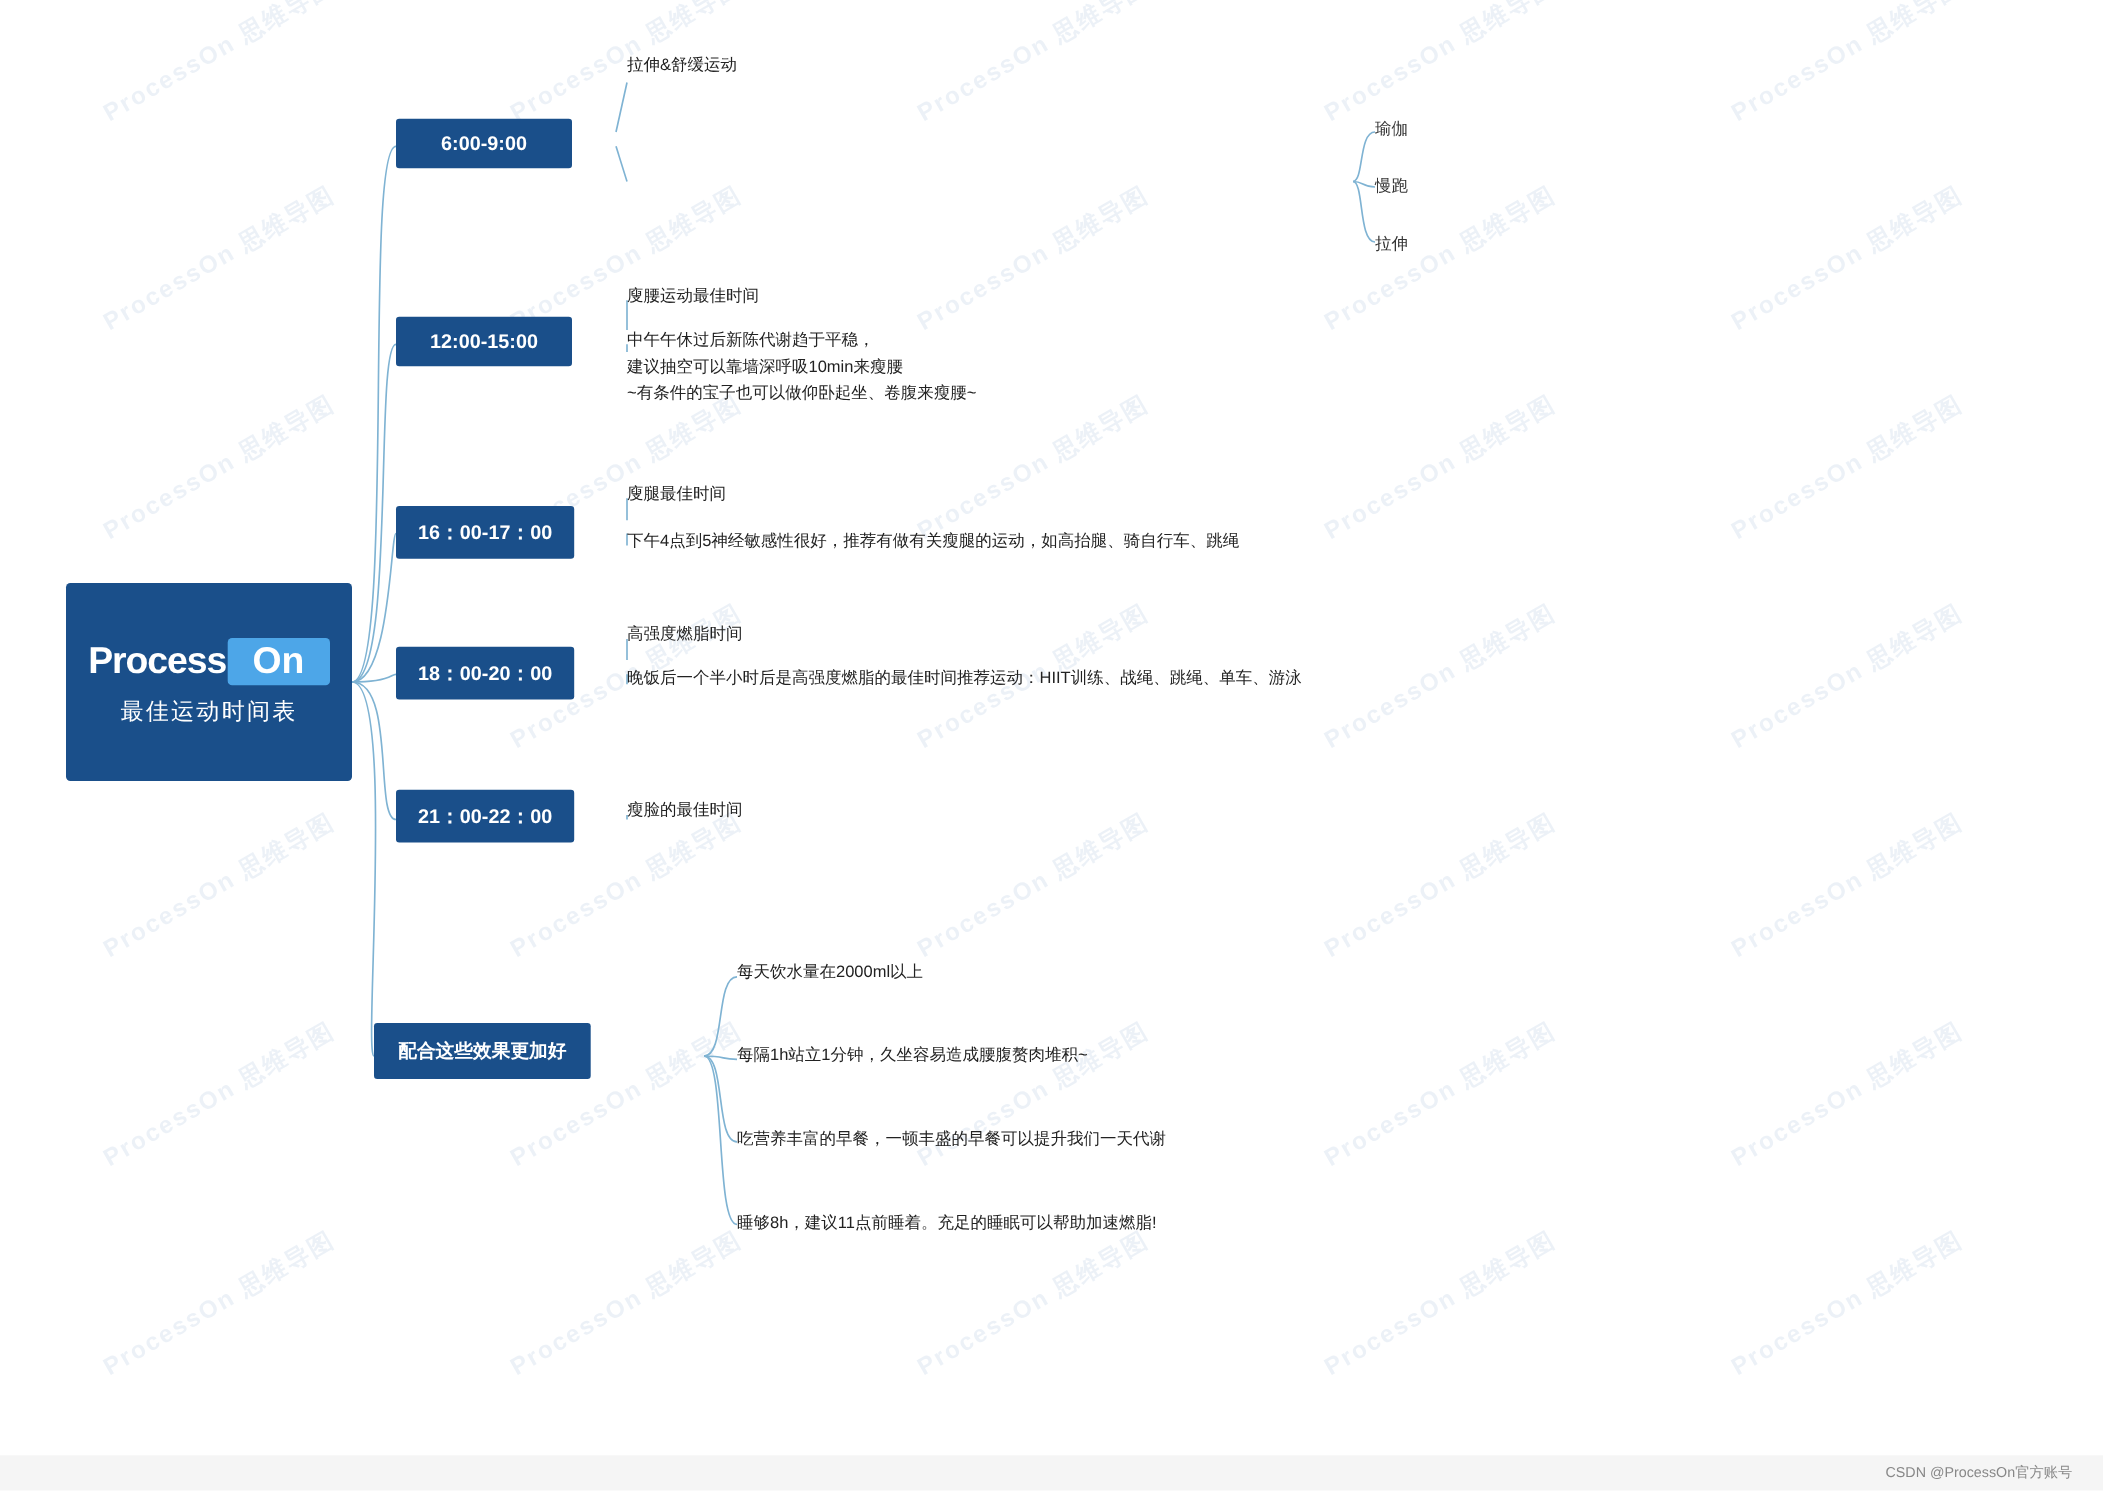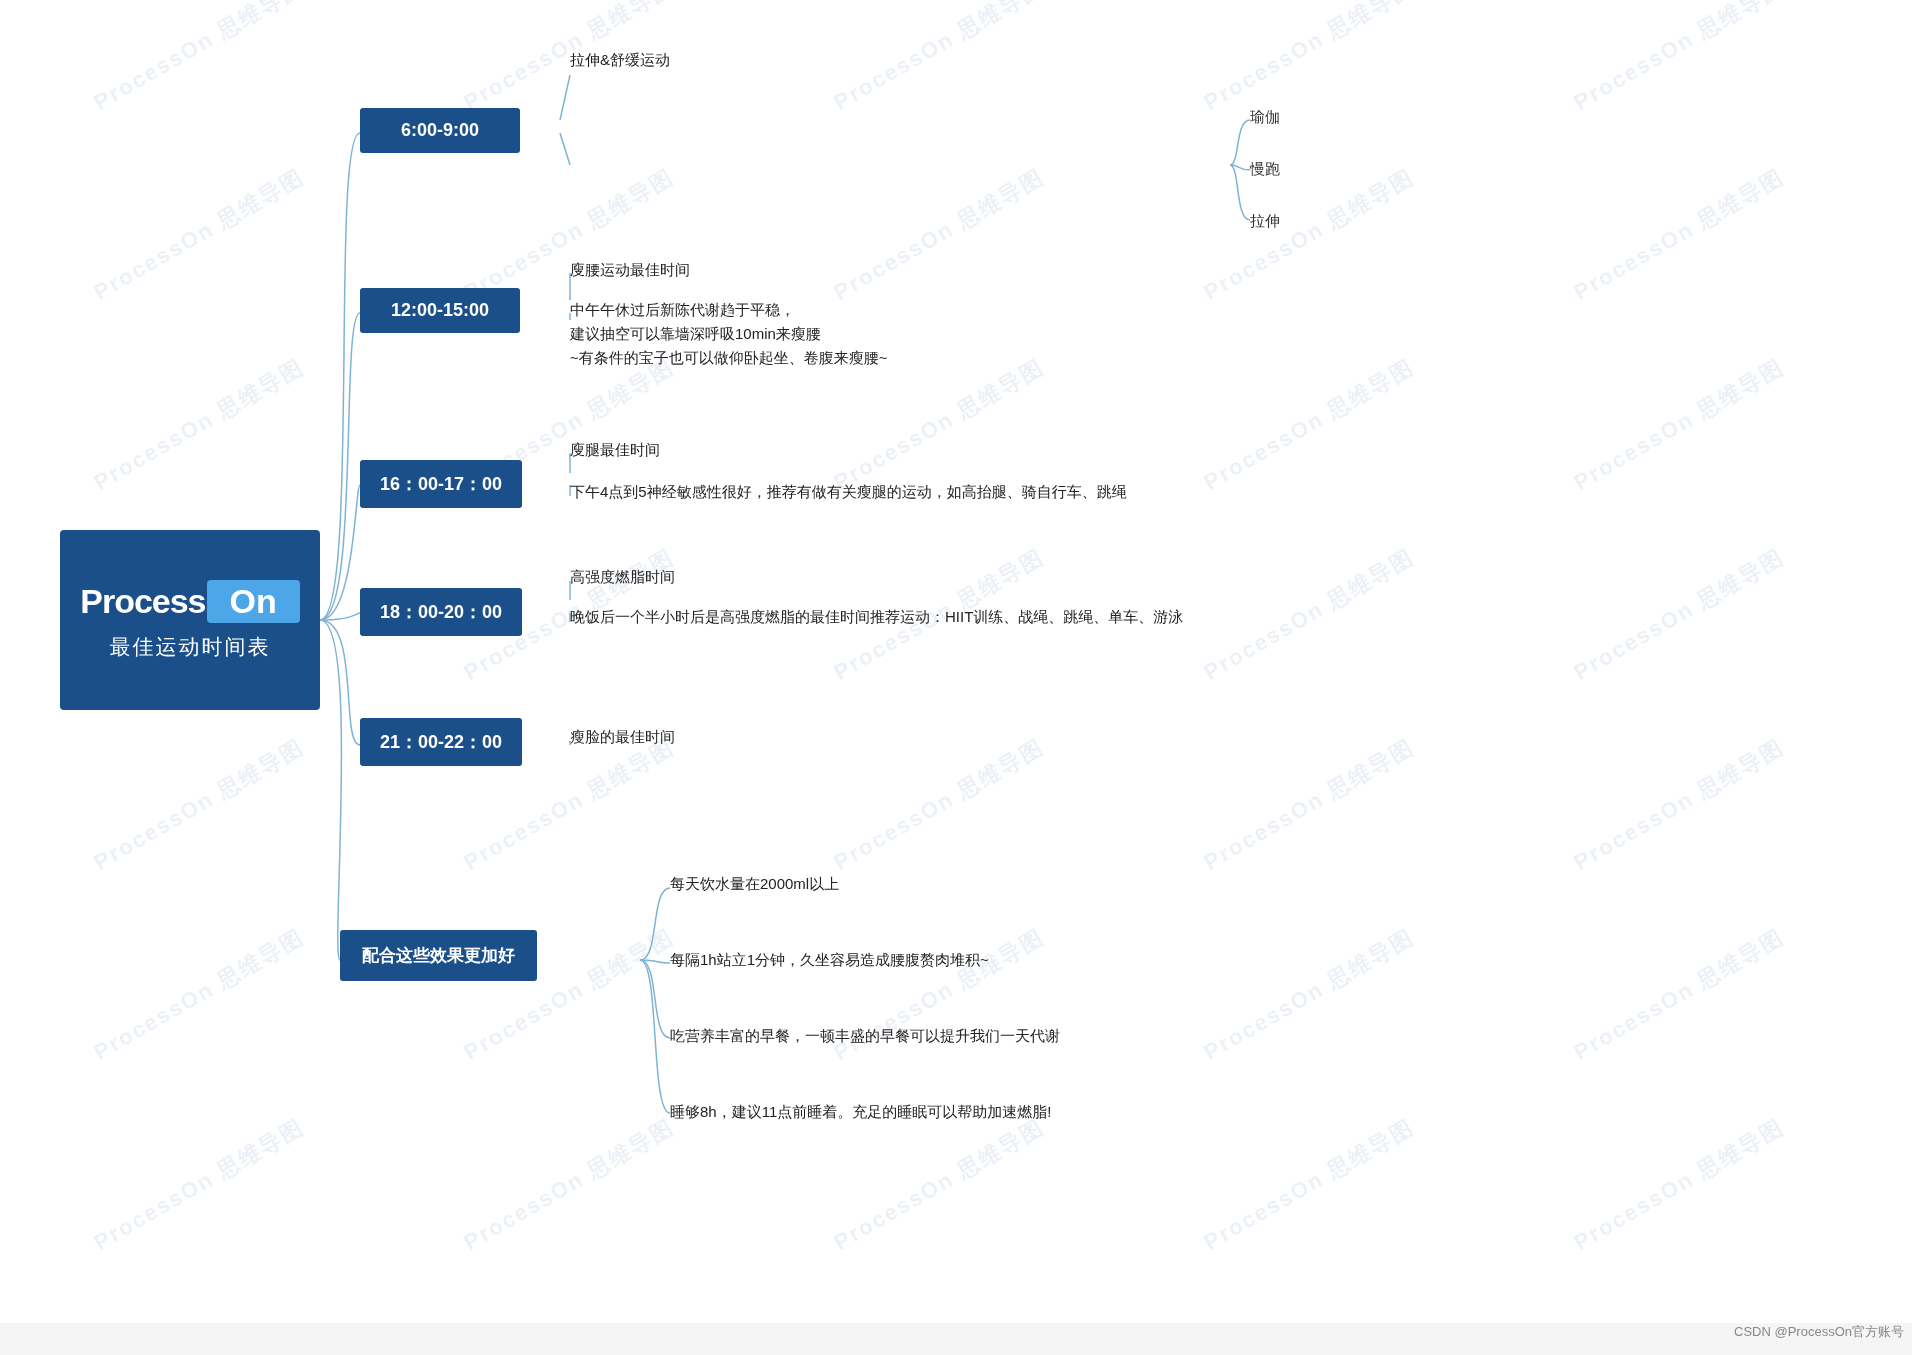--- a/index.html
+++ b/index.html
@@ -133,22 +133,23 @@
 
     
     .bottom-bar {
       position: absolute;
       bottom: 0;
       left: 0;
       right: 0;
       background: #f5f5f5;
       height: 32px;
       display: flex;
+      align-items: center;
       justify-content: flex-end;
-      padding-right: 8px;
+      padding-right: 28px;
       font-size: 13px;
       color: #888;
       z-index: 20;
     }
   </style>
 </head>
 <body>
 
 <div class="main-container">
 

